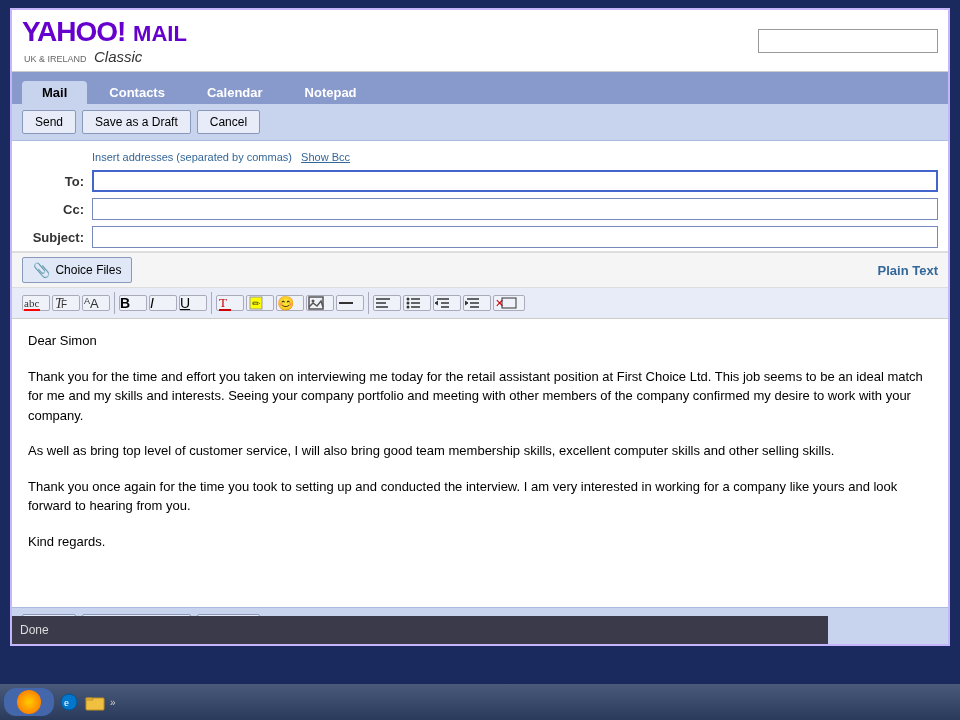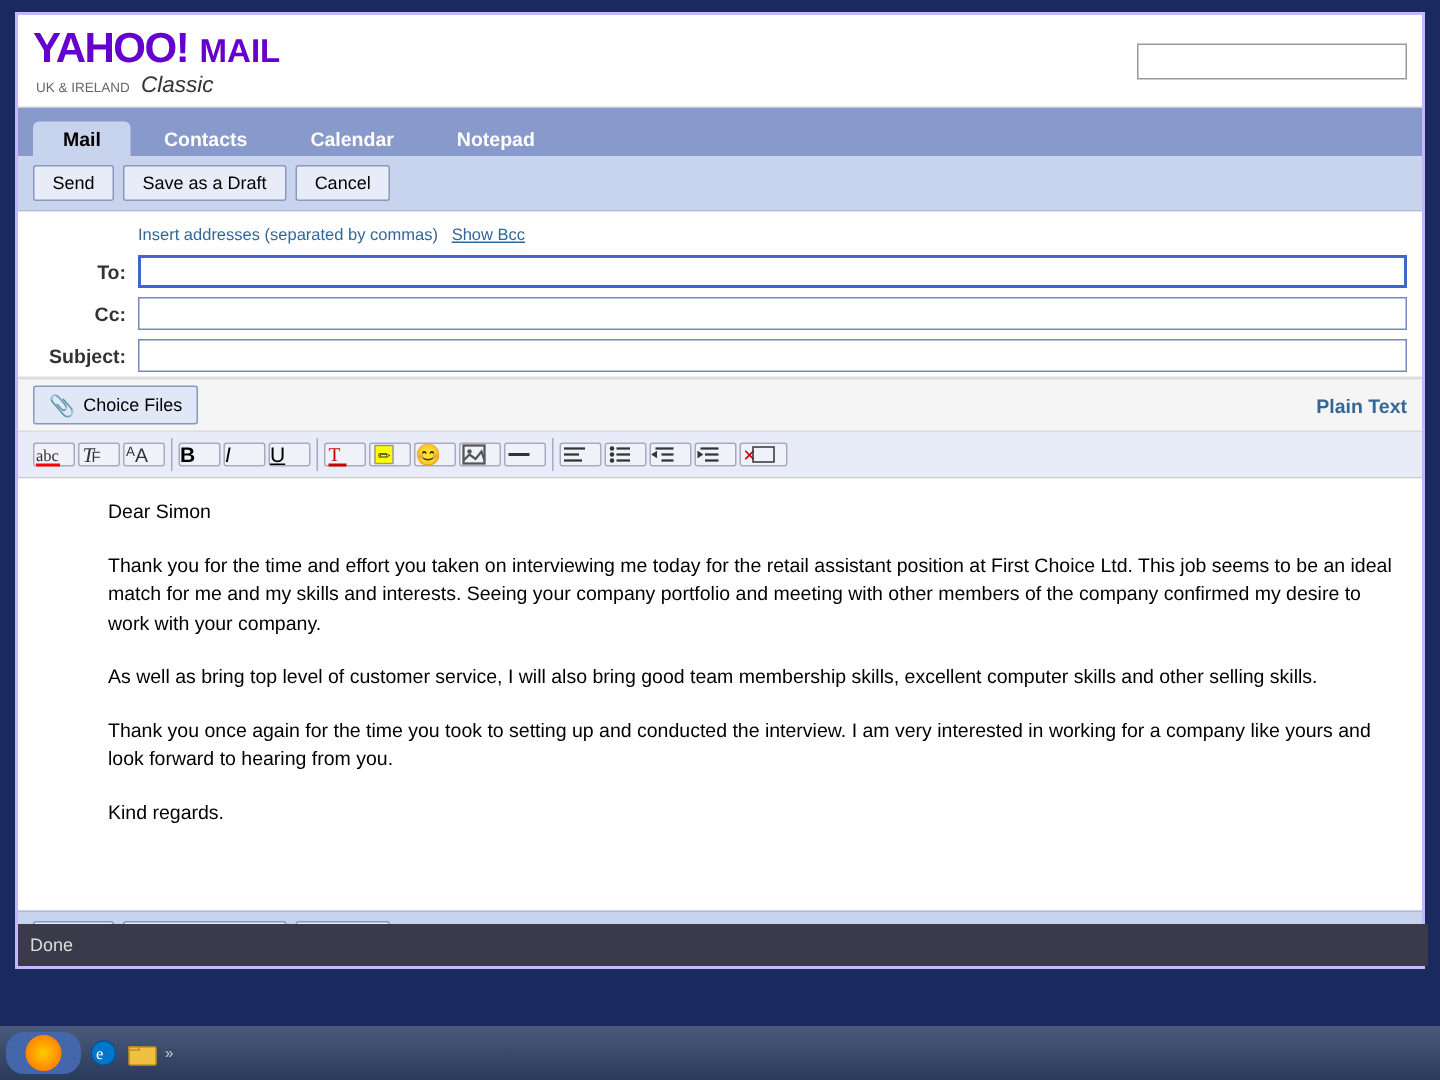--- a/index.html
+++ b/index.html
@@ -211,21 +211,20 @@
       min-height: 280px;
       font-size: 13px;
       line-height: 1.5;
       color: #000;
       border: none;
       outline: none;
       background: #fff;
     }
     .email-body p {
       margin-bottom: 16px;
-      margin-left: 44px;
     }
     .email-body p:last-child {
       margin-bottom: 0;
     }
 
     
     .bottom-toolbar {
       background: #c8d4ee;
       padding: 6px 10px;
       display: flex;
@@ -238,21 +237,21 @@
     .statusbar {
       background: #3a3a4a;
       height: 28px;
       display: flex;
       align-items: center;
       padding: 0 8px;
       color: #ddd;
       font-size: 12px;
       position: absolute;
       bottom: 0;
-      width: 940px;
+      width: 816px;
     }
 
     
     .taskbar {
       position: fixed;
       bottom: 0;
       left: 0;
       width: 960px;
       height: 36px;
       background: linear-gradient(to bottom, #4a5a7a, #2a3a5a);

